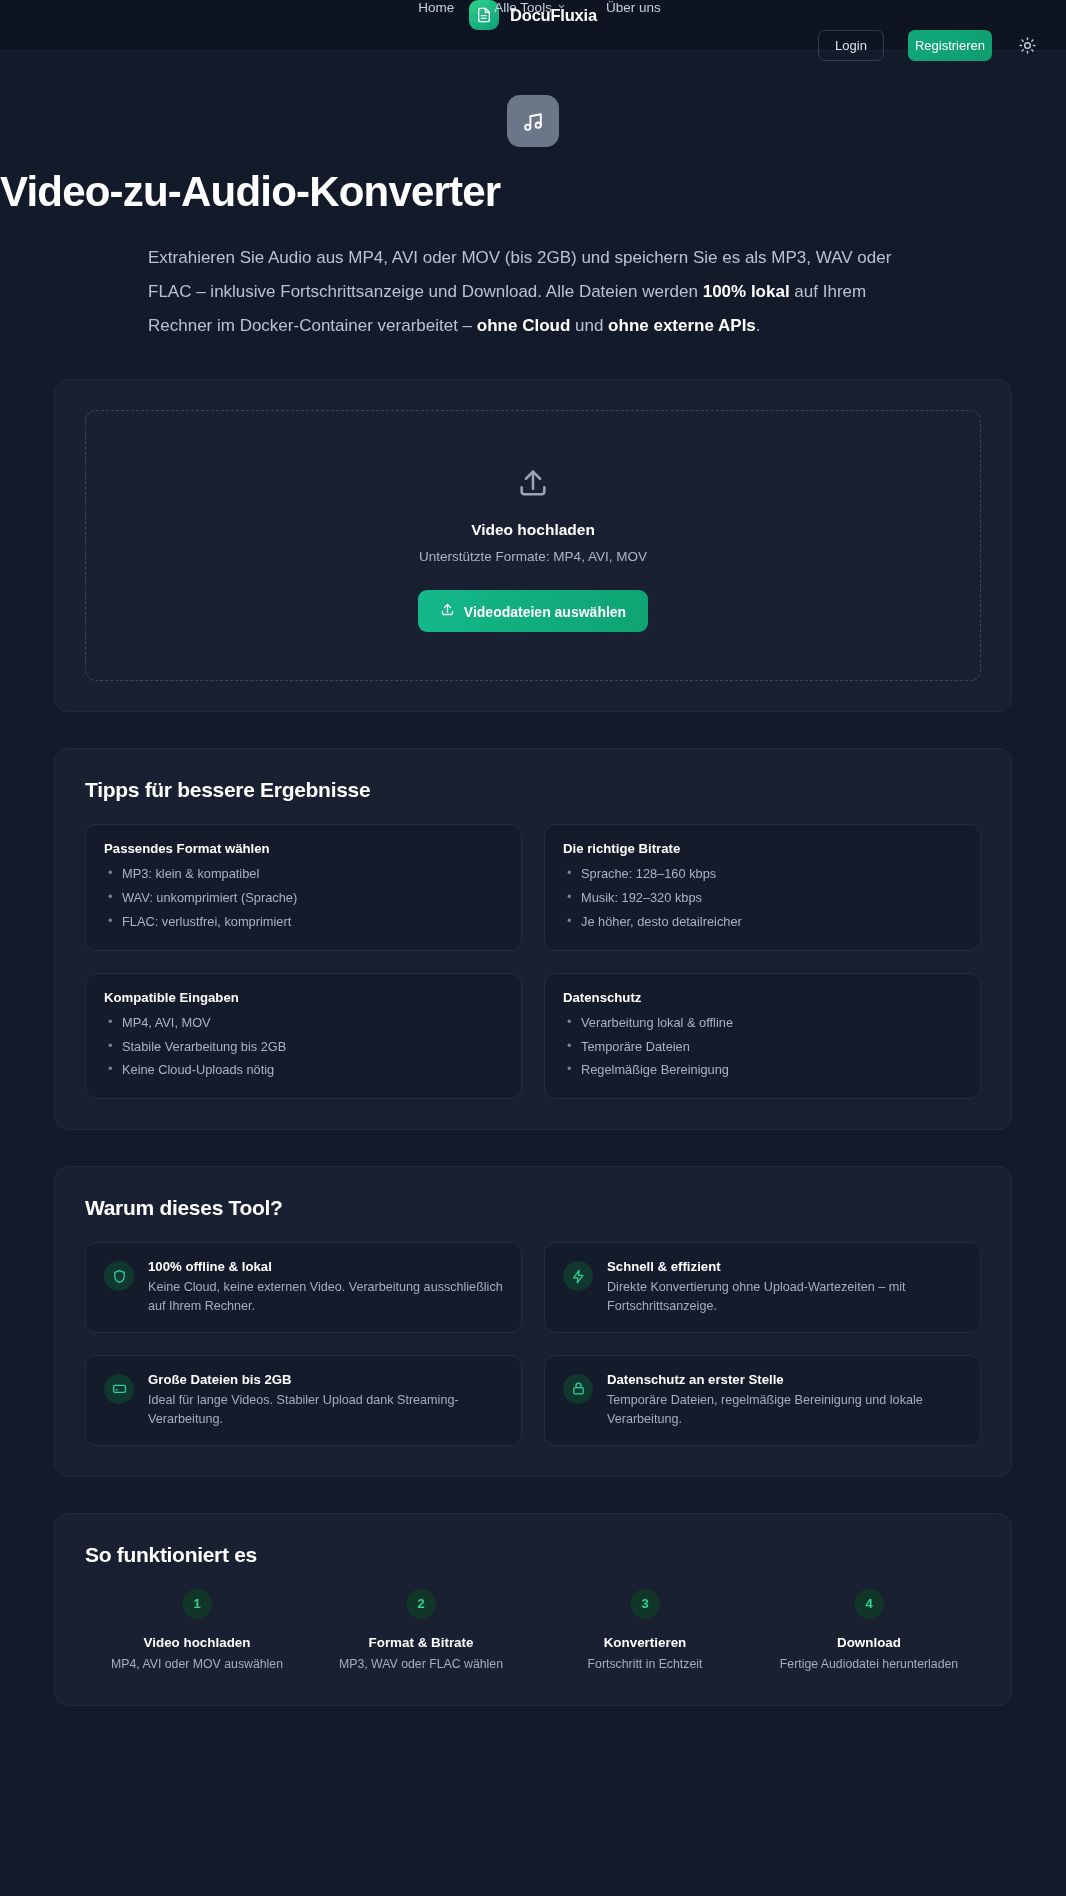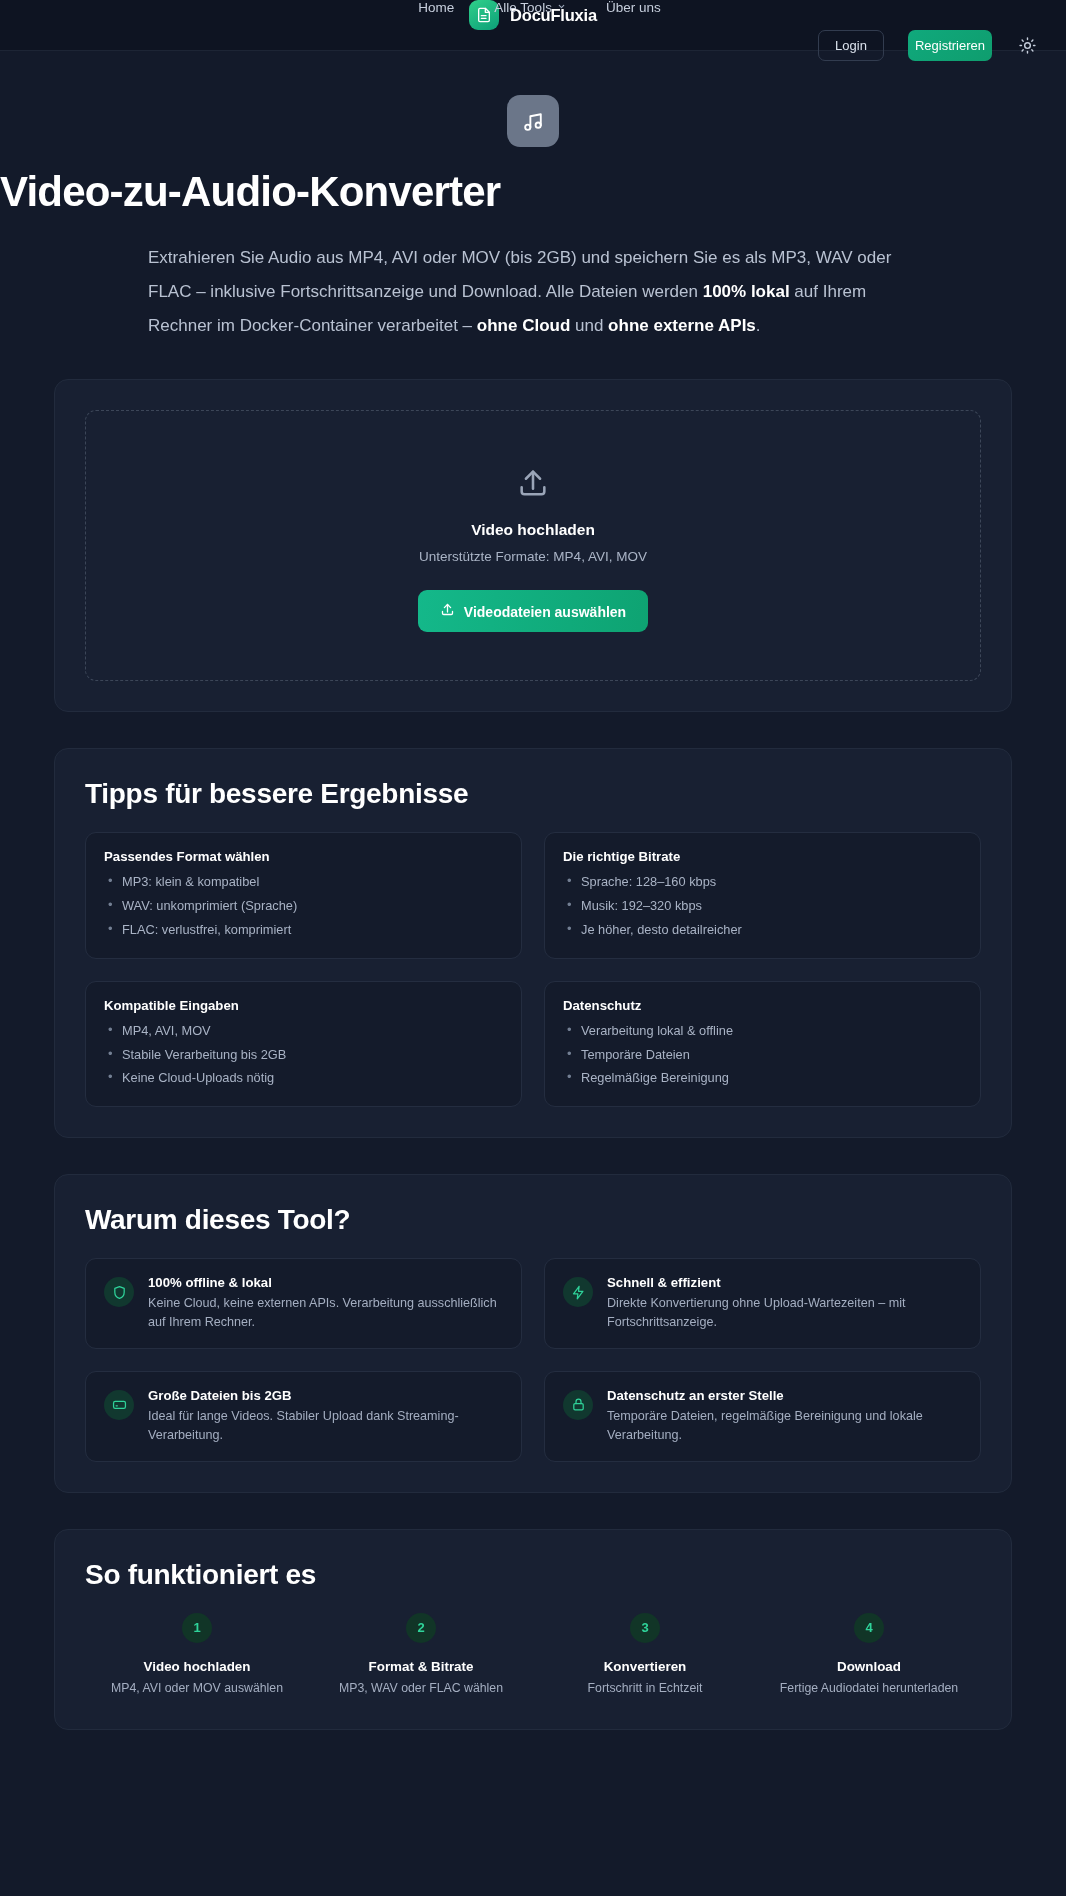--- a/index.html
+++ b/index.html
@@ -93,21 +93,21 @@
   .dz-sub { font-size:13.5px; color:#aab4c6; margin-bottom:26px; }
   .dz-btn {
     display:inline-flex; align-items:flex-end; gap:9px;
     font-size:14px; font-weight:bold; color:#ffffff;
     padding:12px 22px; border:none; border-radius:9px; cursor:pointer;
     background:linear-gradient(100deg,#14b88a 0%,#0ea372 100%);
     font-family:"Liberation Sans", sans-serif;
   }
 
   .sec-title {
-    font-size:28px; font-weight:bold; color:#ffffff;
+    font-size:21px; font-weight:bold; color:#ffffff;
     letter-spacing:-0.3px;
     padding:29px 30px 22px;
   }
   .grid2 {
     display:grid; grid-template-columns:1fr 1fr;
     gap:22px; padding:0 30px 30px;
   }
   .tip {
     background:#141b2b; border:1px solid #242d40;
     border-radius:11px; padding:16px 18px 18px;
@@ -280,21 +280,21 @@
     <div class="sec-title">Warum dieses Tool?</div>
     <div class="grid2">
       <div class="feat">
         <div class="feat-ico">
           <svg width="15" height="15" viewBox="0 0 24 24" fill="none" stroke="#2fd39a" stroke-width="2" stroke-linecap="round" stroke-linejoin="round">
               <path d="M12 2.5l7.5 3v6c0 5-3.2 8.4-7.5 10-4.3-1.6-7.5-5-7.5-10v-6z"></path>
             </svg>
         </div>
         <div>
           <div class="feat-h">100% offline &amp; lokal</div>
-          <div class="feat-p">Keine Cloud, keine externen APIs. Verarbeitung ausschließlich auf Ihrem Rechner.</div>
+          <div class="feat-p">Keine Cloud, keine externen Video. Verarbeitung ausschließlich auf Ihrem Rechner.</div>
         </div>
       </div>
       <div class="feat">
         <div class="feat-ico">
           <svg width="15" height="15" viewBox="0 0 24 24" fill="none" stroke="#2fd39a" stroke-width="2" stroke-linecap="round" stroke-linejoin="round">
               <polygon points="13 2 4 14 11 14 10 22 19 10 12 10 13 2"></polygon>
             </svg>
         </div>
         <div>
           <div class="feat-h">Schnell &amp; effizient</div>

